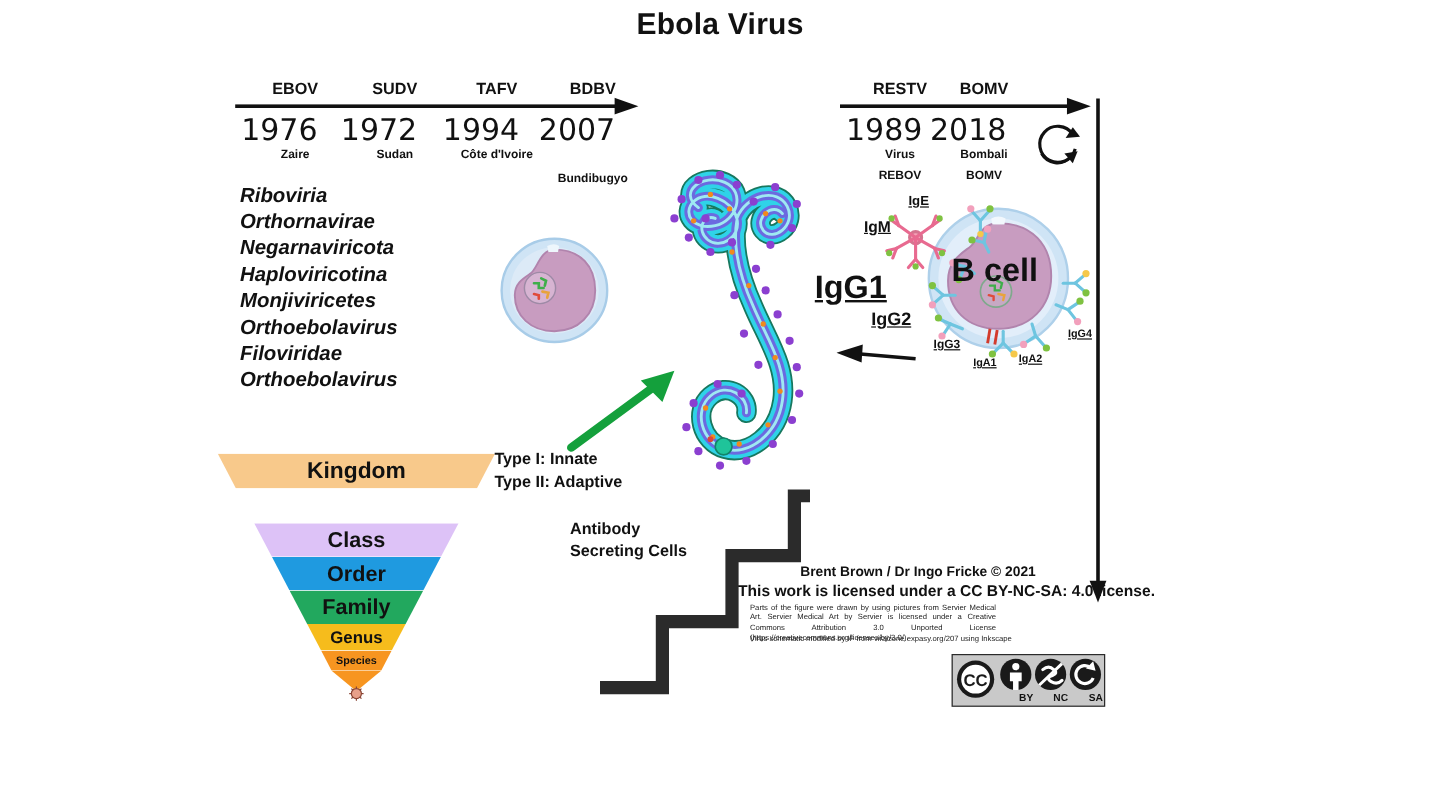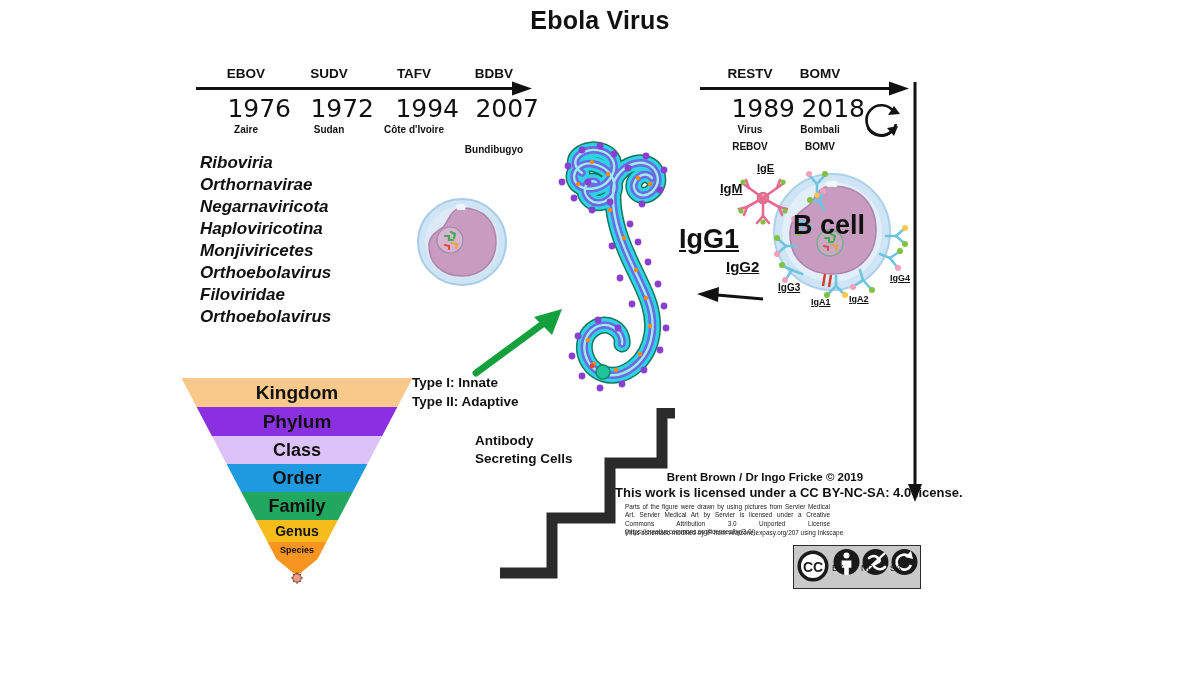--- a/index.html
+++ b/index.html
@@ -15,21 +15,21 @@
     left:0;top:6px;width:1200px;text-align:center;
     font-size:25px;font-weight:bold;letter-spacing:.2px;
   }
 
   
   .tl-axis{height:3px;background:#111;}
   .tl-head{
     font-size:13.5px;font-weight:bold;text-align:center;
   }
   .tl-year{
-    font-size:25px;font-weight:400;text-align:right;
+    font-size:25px;font-weight:400;text-align:left;
     font-family:"DejaVu Sans",sans-serif;
   }
   .tl-sub{font-size:10px;font-weight:bold;text-align:center;}
 
   
   #taxonomy{left:200px;top:152px;}
   #taxonomy div{
     font-size:17px;font-style:italic;font-weight:bold;
     line-height:22px;white-space:nowrap;
   }
@@ -54,22 +54,22 @@
   .fineprint{font-size:6.4px;line-height:8.4px;color:#222;width:205px;text-align:justify;}
   .fineprint2{font-size:6.4px;line-height:8.4px;color:#222;text-align:center;white-space:nowrap;}
 
   
   #cc-badge{
     left:793px;top:545px;width:126px;height:42px;background:#c9c9c9;
     border:1px solid #2b2b2b;display:flex;align-items:center;
   }
   .cc-glyph{position:relative;}
   .cc-abbr{
-    position:absolute;bottom:14px;font-size:8.5px;font-weight:normal;
-    color:#111;text-align:left;
+    position:absolute;bottom:1px;font-size:8.5px;font-weight:bold;
+    color:#111;text-align:right;
   }
 </style>
 </head>
 <body>
 
 <div class="abs" id="page-title">Ebola Virus</div>
 
 <div class="abs" id="timeline-left" style="left:196px;top:66px;width:340px;height:80px;">
   <div class="abs tl-axis" style="left:0;top:21px;width:322px;"></div>
   <svg class="abs" style="left:316px;top:13px;" width="22" height="20" viewBox="0 0 22 20">
@@ -131,24 +131,20 @@
   <div>Orthoebolavirus</div>
   <div>Filoviridae</div>
   <div>Orthoebolavirus</div>
 </div>
 
 <div class="abs" id="pyramid">
 
   <div class="band" style="top:38px;height:29px;width:258px;background:#f8c98b;
               clip-path:polygon(5.2% 0%, 94.8% 0%, 88.9% 100%, 11.1% 100%);">
     <span style="font-size:19px;">Kingdom</span>
-  </div>
-  <div class="band" style="top:67px;height:29px;width:258px;background:#8b30e0;
-              clip-path:polygon(11.1% 0%, 88.9% 0%, 83.0% 100%, 17.0% 100%);">
-    <span style="font-size:19px;">Phylum</span>
   </div>
   <div class="band" style="top:96px;height:28px;width:258px;background:#ddc2f7;
               clip-path:polygon(17.0% 0%, 83.0% 0%, 77.3% 100%, 22.7% 100%);">
     <span style="font-size:18px;">Class</span>
   </div>
   <div class="band" style="top:124px;height:28px;width:258px;background:#1f9ae0;
               clip-path:polygon(22.7% 0%, 77.3% 0%, 71.6% 100%, 28.4% 100%);">
     <span style="font-size:18px;">Order</span>
   </div>
   <div class="band" style="top:152px;height:28px;width:258px;background:#22a85e;
@@ -417,21 +413,21 @@
 
 <div class="abs mid-label" style="left:412px;top:373px;">Type I: Innate</div>
 <div class="abs mid-label" style="left:412px;top:392px;">Type II: Adaptive</div>
 <div class="abs mid-label" style="left:475px;top:431px;">Antibody</div>
 <div class="abs mid-label" style="left:475px;top:449px;text-align:right;">Secreting Cells</div>
 
 <svg class="abs" style="left:495px;top:408px;" width="185" height="172" viewBox="0 0 185 172">
   <polyline points="5,165 57,165 57,110 115,110 115,55 167,55 167,5 180,5" fill="none" stroke="#2b2b2b" stroke-width="11" stroke-linejoin="miter" stroke-linecap="butt"></polyline>
 </svg>
 
-<div class="abs credit-main" style="left:620px;top:471px;width:290px;">Brent Brown  / Dr Ingo Fricke © 2019</div>
+<div class="abs credit-main" style="left:620px;top:471px;width:290px;">Brent Brown  / Dr Ingo Fricke © 2021</div>
 <div class="abs credit-main big" style="left:615px;top:485px;width:300px;">This work is licensed under a CC BY-NC-SA: 4.0 license.</div>
 <div class="abs fineprint" style="left:625px;top:503px;">Parts of the figure were drawn by using pictures from Servier Medical Art. Servier Medical Art by Servier is licensed under a Creative Commons Attribution 3.0 Unported License (https://creativecommons.org/licenses/by/3.0/).</div>
 <div class="abs fineprint2" style="left:625px;top:529px;width:215px;">Virus schematic modified by IF from viralzone.expasy.org/207 using Inkscape</div>
 
 <div class="abs" id="cc-badge">
 
   <div class="cc-glyph" style="width:38px;height:40px;">
     <svg width="38" height="40" viewBox="0 0 38 40">
       <circle cx="19" cy="19" r="15.5" fill="#1a1a1a"></circle>
       <circle cx="19" cy="19" r="12" fill="#ffffff"></circle>

